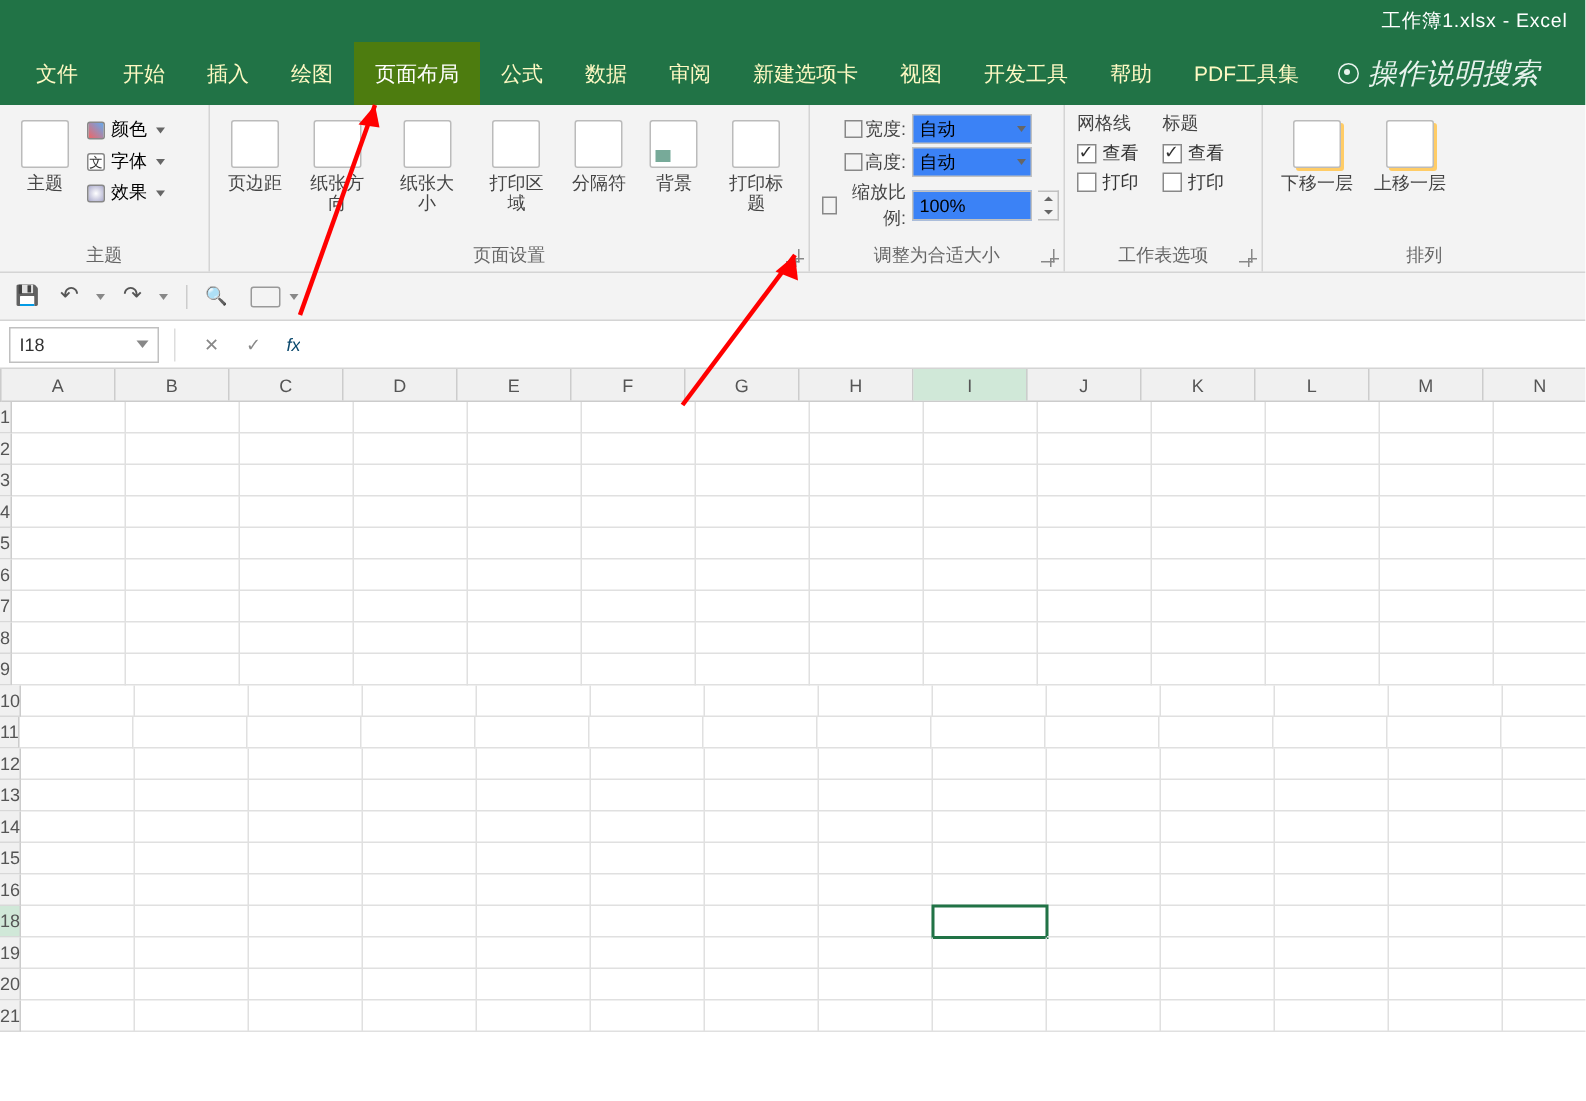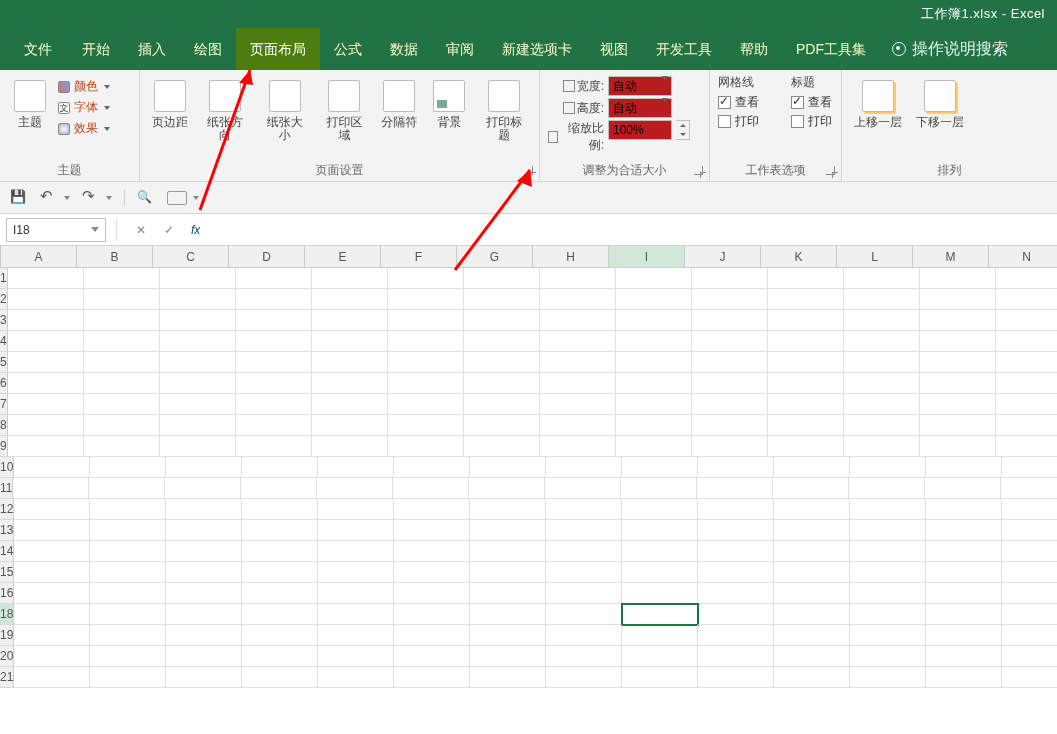--- a/index.html
+++ b/index.html
@@ -3,47 +3,47 @@
 <meta charset="utf-8">
 <style>
   * { box-sizing: border-box; margin:0; padding:0; }
   body { font-family: "Microsoft YaHei","Segoe UI",sans-serif; font-size:12px; color:#333; background:#fff; width:1057px; height:734px; overflow:hidden; position:relative; }
   .titlebar { background:#217346; height:28px; display:flex; justify-content:flex-end; align-items:center; padding-right:12px; color:#fff; font-size:13px; }
   .titlebar .title { letter-spacing:.5px; }
   .tabs { background:#217346; height:42px; display:flex; align-items:center; padding-left:8px; gap:0; }
   .tab { color:#fef9c3; padding:0 14px; height:42px; line-height:42px; cursor:pointer; font-size:14px; }
   .tab.active { background:#4d7c0f; color:#fff; }
   .tab.file { padding:0 16px; }
-  .tellme { display:flex; align-items:center; color:#e8f3ed; margin-left:12px; font-size:16px; gap:6px; }
+  .tellme { display:flex; align-items:center; color:#e8f3ed; margin-left:12px; font-size:19px; gap:6px;font-style:italic; }
   .bulb { width:14px; height:14px; border:1.5px solid #e8f3ed; border-radius:50%; position:relative; }
   .bulb::after { content:""; position:absolute; width:4px; height:4px; background:#e8f3ed; border-radius:50%; left:3px; top:3px; }
 
   .ribbon { background:#f3f3f3; border-bottom:1px solid #d4d4d4; height:112px; display:flex; }
   .group { border-right:1px solid #d4d4d4; padding:4px 8px 0 8px; display:flex; flex-direction:column; position:relative; }
   .group-label { text-align:center; color:#666; font-size:12px; height:22px; line-height:22px; margin-top:auto; }
   .group-content { display:flex; align-items:flex-start; gap:6px; flex:1; }
   .launcher { position:absolute; right:3px; bottom:3px; width:14px; height:14px; cursor:pointer; }
   .launcher::before { content:""; position:absolute; width:8px; height:8px; border-right:1px solid #888; border-bottom:1px solid #888; left:2px; top:2px; }
   .launcher::after { content:""; position:absolute; width:5px; height:5px; border-top:1px solid #888; border-left:1px solid #888; right:0; bottom:0; }
 
   .big-btn { display:flex; flex-direction:column; align-items:center; gap:4px; padding:2px 4px; cursor:pointer; min-width:44px; }
   .big-btn .icon { width:32px; height:32px; background:#fff; border:1px solid #bbb; border-radius:2px; margin-top:4px; }
   .big-btn .label { font-size:12px; color:#444; text-align:center; line-height:13px; }
   .small-row { display:flex; align-items:center; gap:4px; padding:2px 0; cursor:pointer; }
   .small-row .dot { width:12px; height:12px; border:1px solid #888; border-radius:2px; }
-  .small-row .txt { font-size:12px; color:#c2410c; }
+  .small-row .txt { font-size:12px; color:#000000; }
   .caret { width:0; height:0; border-left:3px solid transparent; border-right:3px solid transparent; border-top:4px solid #666; margin-left:2px; }
 
   .theme-col { display:flex; flex-direction:column; gap:0; padding-top:2px; }
 
   .scale-area { display:flex; flex-direction:column; padding-top:2px; gap:2px; }
-  .scale-row { display:flex; gap:4px; }
+  .scale-row { display:flex; align-items:center; gap:4px; }
   .scale-row .lbl { width:56px; text-align:right; color:#444; display:flex; align-items:center; justify-content:flex-end; gap:2px; }
   .scale-row .mini-icon { width:12px; height:12px; border:1px solid #888; }
-  .scale-row input { width:64px; height:20px; border:1px solid #c0c0c0; font-size:12px; padding:0 4px; background:#b91c1c; }
+  .scale-row input { width:80px; height:20px; border:1px solid #c0c0c0; font-size:12px; padding:0 4px; background:#3b82f6; }
   .scale-row .spin { width:14px; height:20px; border:1px solid #c0c0c0; border-left:none; display:flex; flex-direction:column; }
   .scale-row .spin div { flex:1; display:flex; align-items:center; justify-content:center; }
   .scale-row .spin div::before { content:""; width:0; height:0; border-left:3px solid transparent; border-right:3px solid transparent; }
   .scale-row .spin .up::before { border-bottom:3px solid #666; }
   .scale-row .spin .dn::before { border-top:3px solid #666; }
 
   .opts-col { display:flex; flex-direction:column; padding-top:0; gap:0; }
   .opts-col .hdr { font-size:12px; color:#444; margin-bottom:2px; }
   .chk-row { display:flex; align-items:center; gap:4px; padding:1px 0; cursor:pointer; }
   .chk { width:13px; height:13px; border:1px solid #888; background:#fff; position:relative; }
@@ -214,21 +214,21 @@
               <div class="dn"></div>
             </div>
         </div>
       </div>
     </div>
     <div class="launcher"></div>
     <div class="group-label">调整为合适大小</div>
   </div>
 
   <div class="group" style="width:132px">
-    <div class="group-content" style="gap:32px">
+    <div class="group-content" style="gap:16px">
       <div class="opts-col">
         <div class="hdr">网格线</div>
         <div class="chk-row">
             <span class="chk on"></span>
             <span>查看</span>
           </div>
         <div class="chk-row">
             <span class="chk"></span>
             <span>打印</span>
           </div>
@@ -246,25 +246,25 @@
       </div>
     </div>
     <div class="launcher"></div>
     <div class="group-label">工作表选项</div>
   </div>
 
   <div class="group" style="flex:1;border-right:none">
     <div class="group-content">
       <div class="big-btn">
           <div class="icon ic-layer"></div>
+          <span class="label">下移一层</span>
+        </div>
+      <div class="big-btn">
+          <div class="icon ic-layer"></div>
           <span class="label">上移一层</span>
-        </div>
-      <div class="big-btn">
-          <div class="icon ic-layer"></div>
-          <span class="label">下移一层</span>
         </div>
     </div>
     <div class="group-label">排列</div>
   </div>
 </div>
 
 <div class="qat">
   <div class="qat-btn qat-save"></div>
   <div class="qat-btn qat-undo"></div>
   <span class="qat-caret"></span>

